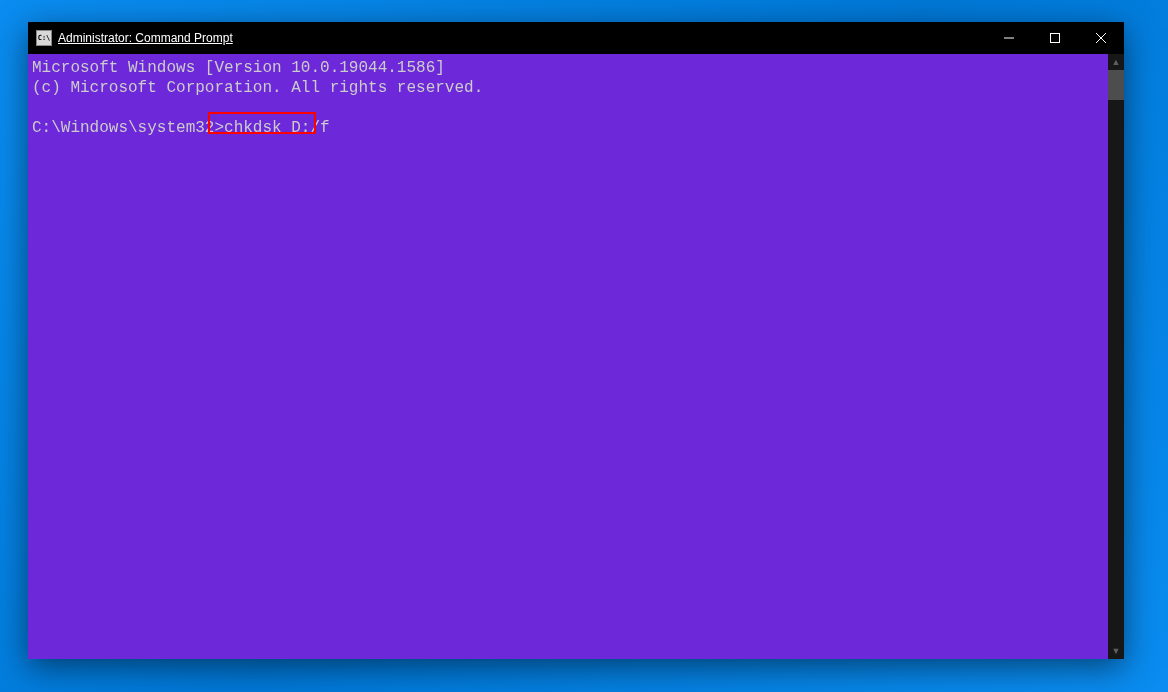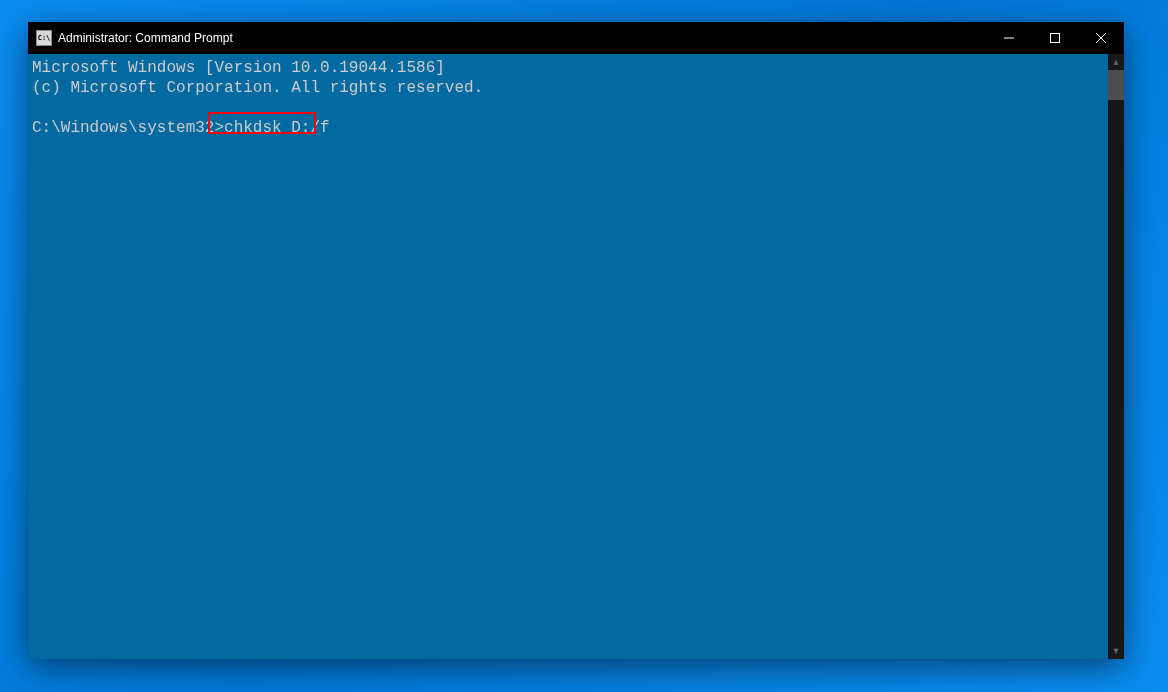--- a/index.html
+++ b/index.html
@@ -40,39 +40,40 @@
       justify-content: center;
       background: #d8d8d8;
       border: 1px solid #888;
       font-size: 7px;
       color: #000;
       font-family: monospace;
       font-weight: bold;
     }
     .titlebar-title {
       flex: 0 0 auto;
+      text-decoration: underline;
     }
     .titlebar-spacer { flex: 1; }
     .win-btn {
       width: 46px;
       height: 32px;
       display: flex;
       align-items: center;
       justify-content: center;
       color: #ffffff;
     }
     .win-btn svg { width: 10px; height: 10px; }
     .terminal-wrap {
       flex: 1;
       display: flex;
       position: relative;
     }
     .terminal {
       flex: 1;
-      background: #0369a1;
+      background: #6d28d9;
       color: #cccccc;
       font-family: Consolas, "Courier New", monospace;
       font-size: 16px;
       line-height: 20px;
       padding: 4px 2px 2px 4px;
       white-space: pre;
       position: relative;
     }
     .scrollbar {
       width: 16px;

